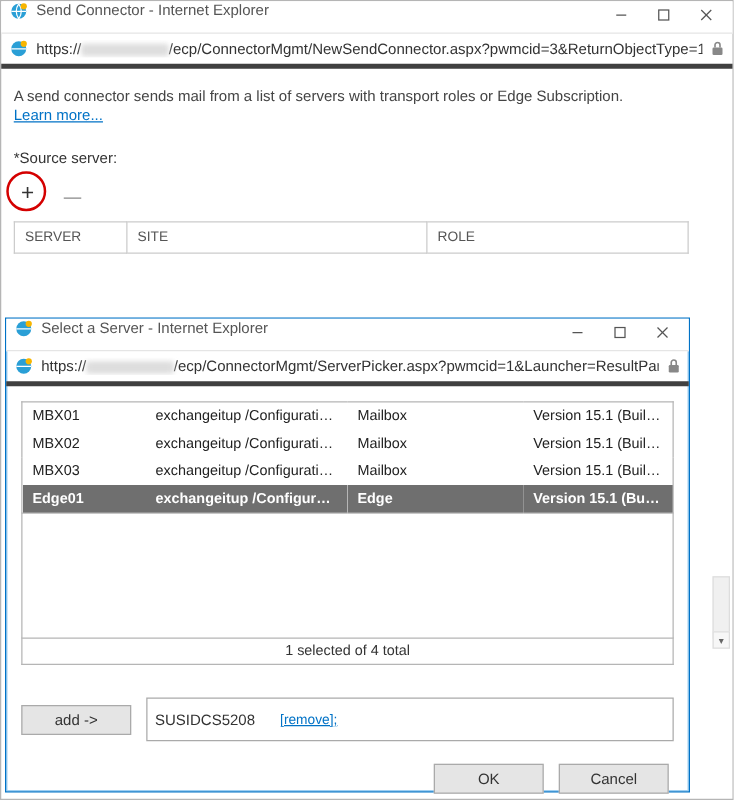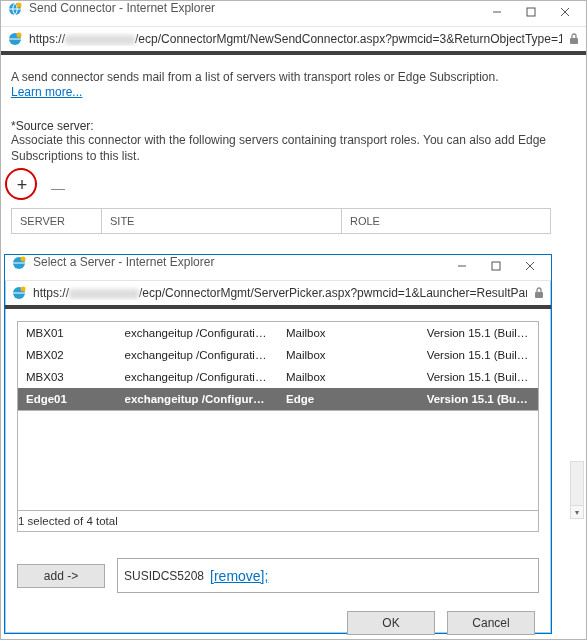--- a/index.html
+++ b/index.html
@@ -40,27 +40,27 @@
   .win-inner { position: absolute; left: 4px; top: 254px; width: 548px; height: 380px; border: 1px solid #0072c6; background: #fff; box-shadow: 0 0 0 1px #9ecff2 inset; }
   .win-inner .titlebar { border-bottom: 1px solid #e5e5e5; }
   .picker-body { padding: 12px 12px 0 12px; }
   .picker-table { width: 100%; border: 1px solid #b5b5b5; border-collapse: collapse; }
   .picker-table th { text-align: left; font-size: 11px; font-weight: 400; color: #444; padding: 6px 8px; border-bottom: 1px solid #ccc; background: #fff; }
   .picker-table th .sort { float: right; color: #666; }
   .picker-table td { font-size: 11.5px; color: #222; padding: 5px 8px; white-space: nowrap; overflow: hidden; text-overflow: ellipsis; max-width: 0; }
   .picker-table tr.row td { }
   .picker-table tr.sel td { background: #6f6f6f; color: #fff; font-weight: 700; }
   .picker-area { border: 1px solid #b5b5b5; border-top: none; height: 100px; }
-  .picker-footer1 { text-align: left; font-size: 11.5px; color: #333; padding: 4px 0; border: 1px solid #b5b5b5; border-top: none; }
+  .picker-footer1 { text-align: center; font-size: 11.5px; color: #333; padding: 4px 0; border: 1px solid #b5b5b5; border-top: none; }
 
   .addrow { display: flex; gap: 12px; margin-top: 26px; align-items: center; }
   .btn { height: 24px; padding: 0 18px; font-size: 12px; border: 1px solid #aaa; background: #e5e5e5; display: inline-flex; align-items: center; justify-content: center; color: #333; }
   .btn-wide { width: 88px; justify-content: center; }
   .sel-box { flex: 1 1 auto; height: 35px; border: 1px solid #aaa; padding: 0 6px; display: flex; align-items: center; font-size: 12px; }
-  .sel-box .rem { color: #0072c6; font-size: 14px; margin-left: 6px; }
+  .sel-box .rem { color: #0072c6; font-size: 11px; margin-left: 20px; }
 
   .ok-row { display: flex; gap: 12px; justify-content: flex-end; margin-top: 18px; padding-right: 4px; }
 
   
   .vscroll-hint { position: absolute; right: 2px; top: 460px; width: 14px; height: 50px; background: #f0f0f0; border: 1px solid #ddd; }
   .vscroll-arr { position: absolute; right: 2px; top: 504px; width: 14px; height: 14px; border: 1px solid #ddd; display:flex;align-items:center;justify-content:center;color:#666;font-size:8px;background:#f7f7f7;}
 
   col.c1{width:19%}col.c2{width:31%}col.c3{width:27%}col.c4{width:23%}
 </style>
 </head>
@@ -112,21 +112,20 @@
           <path d="M4 5V3a2 2 0 114 0v2" fill="none" stroke="#888" stroke-width="1.3"></path>
         </svg>
     </span>
   </div>
 
   <div class="page">
     <div class="desc">A send connector sends mail from a list of servers with transport roles or Edge Subscription.</div>
     <a href="#" class="learn">Learn more...</a>
 
     <div class="lbl">*Source server:</div>
-    <div class="hint">Associate this connector with the following servers containing transport roles. You can also add Edge Subscriptions to this list.</div>
 
     <div class="toolbar">
       <div class="addbtn-wrap">
         <div class="red-circle"></div>
         <div class="addbtn">+</div>
       </div>
       <div class="dash"></div>
     </div>
 
     <table class="grid">

